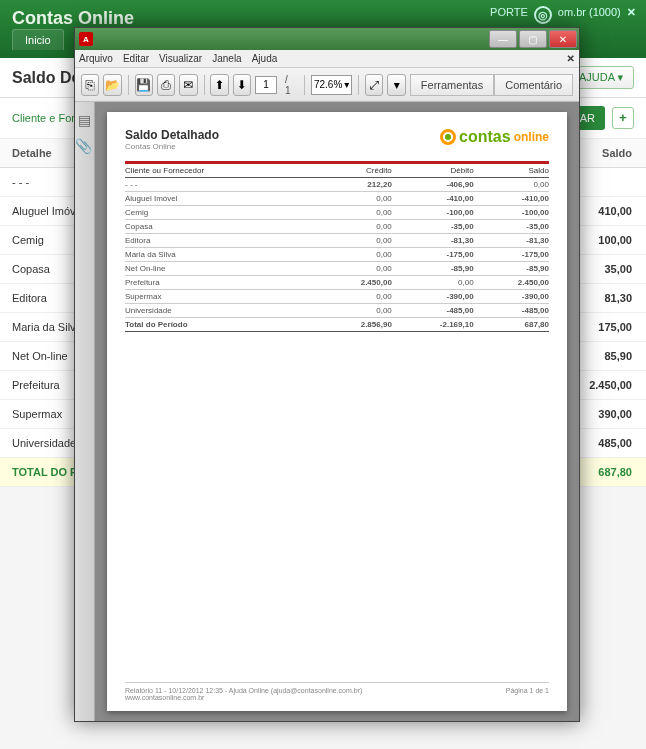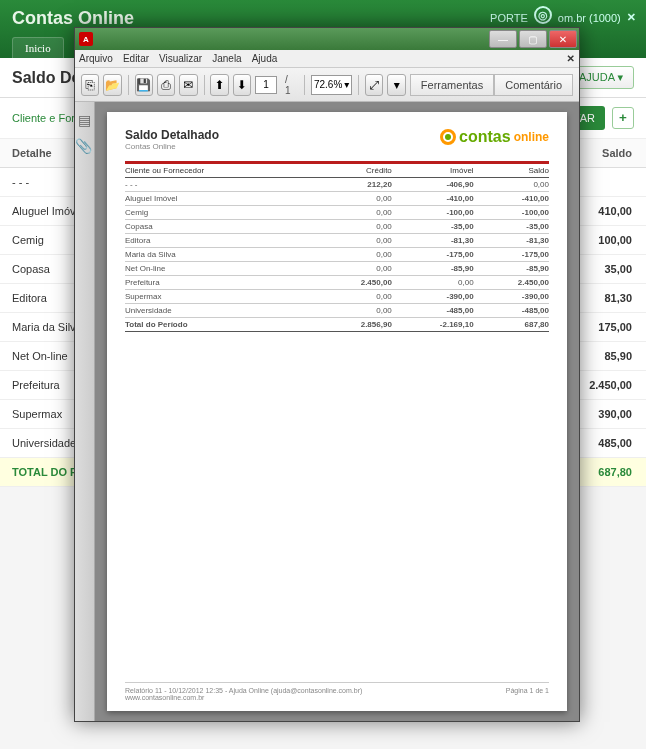--- a/index.html
+++ b/index.html
@@ -21,42 +21,41 @@
     position: relative;
   }
   .site-title {
     font-size: 18px;
     font-weight: bold;
     padding-top: 8px;
     color: #e8f5e8;
   }
   .site-nav {
     position: absolute;
-    bottom: 0;
+    bottom: 8px;
     left: 12px;
     display: flex;
     gap: 16px;
-    font-family: Liberation Serif, serif;
   }
   .nav-tab {
     background: rgba(255,255,255,0.1);
     border: 1px solid rgba(255,255,255,0.2);
     border-bottom: none;
     padding: 4px 12px;
     font-size: 11px;
     color: #fff;
     border-radius: 3px 3px 0 0;
     margin-right: 2px;
   }
   .header-right {
     position: absolute;
     top: 6px;
     right: 10px;
     display: flex;
-    align-items: flex-end;
+    align-items: flex-start;
     gap: 6px;
     color: #cfe;
     font-size: 11px;
   }
   .header-icon {
     width: 18px; height: 18px;
     border: 2px solid #cfe;
     border-radius: 50%;
     display: inline-flex;
     align-items: center; justify-content: center;
@@ -420,21 +419,21 @@
             <span class="logo-circle"></span>
             <span class="logo-text1">contas</span>
               <span class="logo-text2">online</span>
           </div>
         </div>
         <table class="pdf-table">
           <thead>
             <tr>
               <th>Cliente ou Fornecedor</th>
               <th class="r">Crédito</th>
-              <th class="r">Imóvel</th>
+              <th class="r">Débito</th>
               <th class="r">Saldo</th>
             </tr>
           </thead>
           <tbody id="pdf-rows">
               <tr>
                 <td>- - -</td>
                 <td class="r blue">212,20</td>
                 <td class="r red">-406,90</td>
                 <td class="r ">0,00</td>
               </tr>

